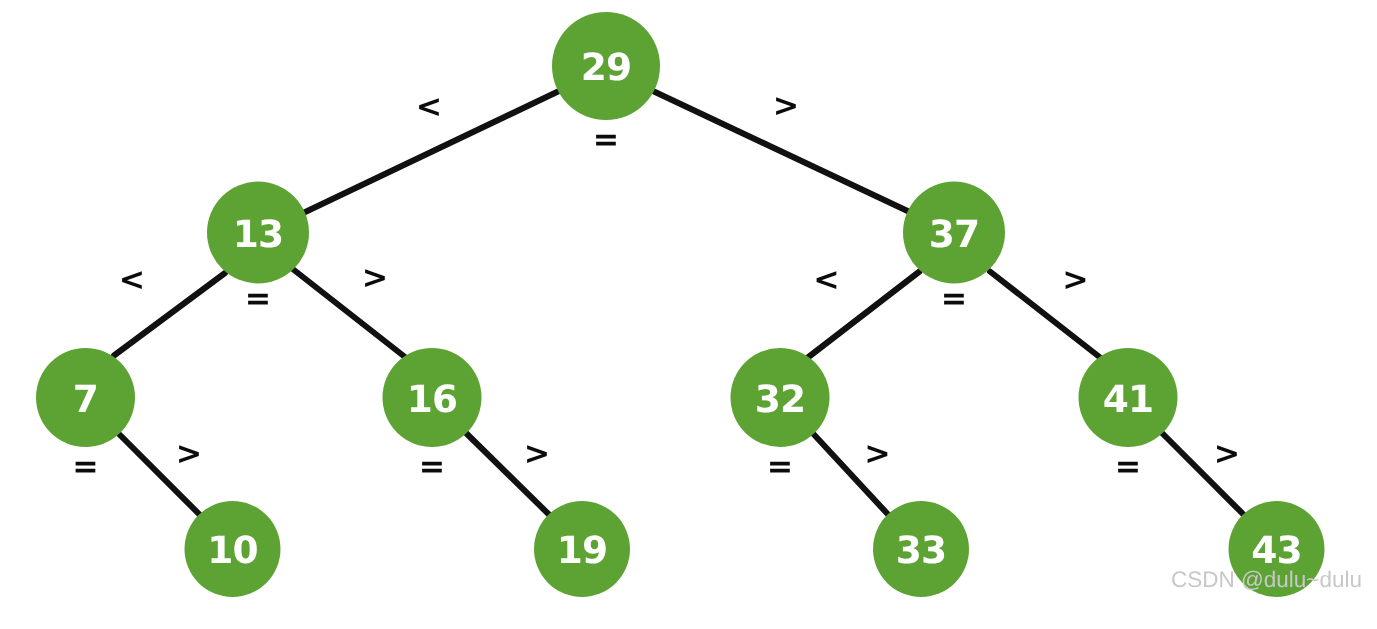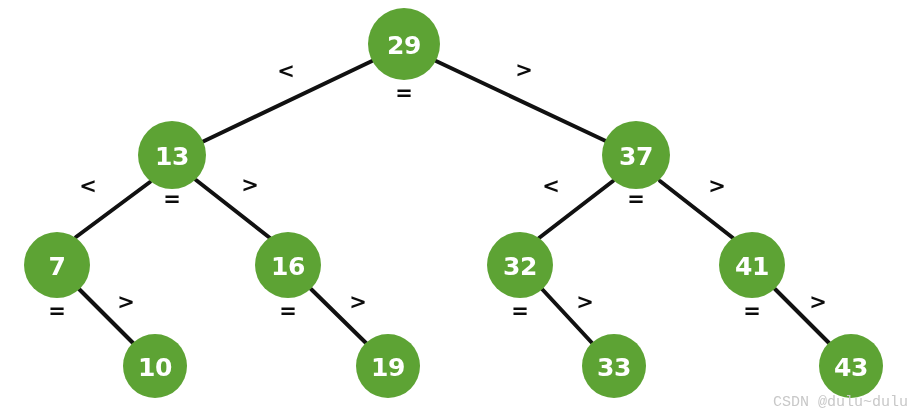--- a/index.html
+++ b/index.html
@@ -49,23 +49,23 @@
     fill: #0b0b0b;
     font-family: "DejaVu Sans", "Liberation Sans", sans-serif;
     font-size: 21px;
     font-weight: bold;
     text-anchor: middle;
     dominant-baseline: central;
   }
   .watermark-text {
     position: absolute;
     right: 10px;
-    bottom: 8px;
+    bottom: 24px;
     color: #c8c8c8;
-    font-family: Liberation Mono, monospace;
+    font-family: Liberation Sans, sans-serif;
     font-size: 15px;
     white-space: nowrap;
     user-select: none;
   }
 </style>
 </head>
 <body>
 
 <div id="diagram-root">
 

